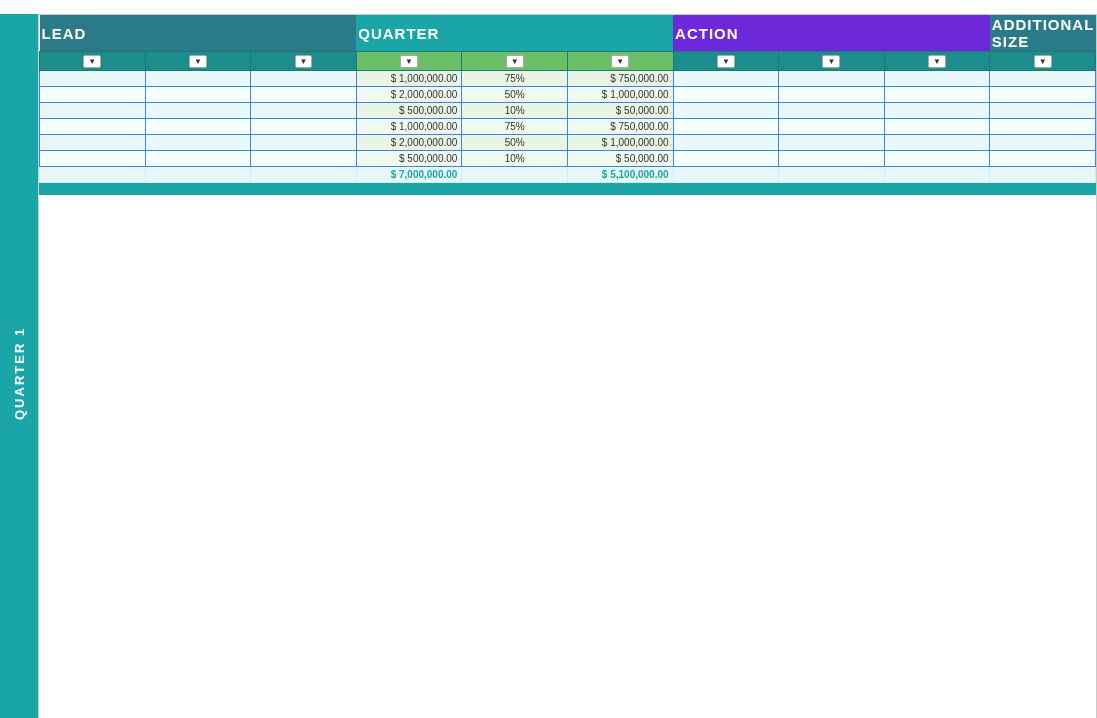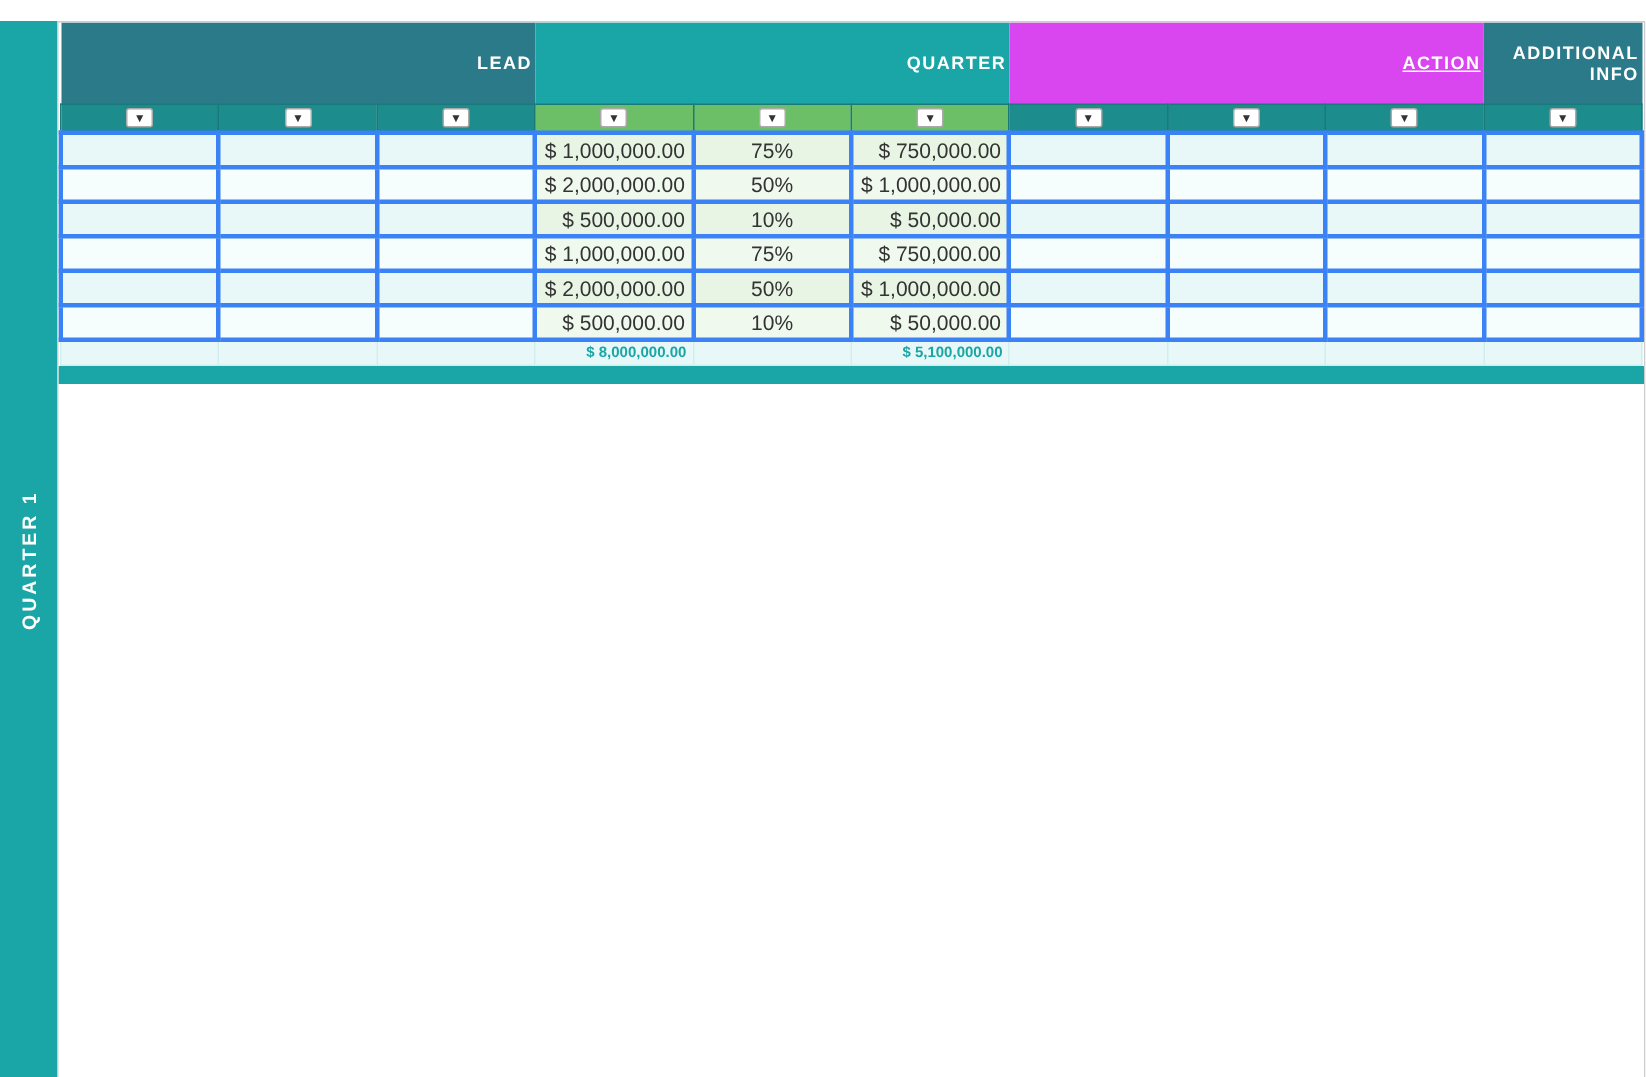--- a/index.html
+++ b/index.html
@@ -54,25 +54,25 @@
       border: 1px solid #ccc;
     }
 
     table {
       width: 100%;
       border-collapse: collapse;
       table-layout: fixed;
     }
 
     .section-header-row th {
-      text-align: right;
-      font-weight: bold;
-      font-size: 12px;
+      text-align: left;
+      font-weight: bold;
+      font-size: 15px;
       letter-spacing: 1px;
-      padding: 13px 2px;
+      padding: 1px 2px;
       color: #fff;
     }
 
     .col-header-row th {
       background: #1c8c8c;
       color: #fff;
       text-align: center;
       font-weight: bold;
       font-size: 9px;
       padding: 4px 2px;
@@ -102,23 +102,23 @@
       background: #fff;
       border: 1px solid #aaa;
       border-radius: 2px;
       font-size: 8px;
       padding: 1px 4px;
       cursor: pointer;
       color: #333;
     }
 
     .data-row td {
-      border: 3px solid #3b82f6;
+      border: 1px solid #3b82f6;
       padding: 2px 4px;
-      font-size: 14px;
+      font-size: 10px;
       color: #333;
     }
 
     .data-row:nth-child(odd) td { background: #e8f8f8; }
     .data-row:nth-child(even) td { background: #f5fdfd; }
 
     .data-row td.light-green { background: #e8f5e5; }
     .data-row:nth-child(even) td.light-green { background: #f0f9ee; }
 
     .total-row td {
@@ -159,22 +159,22 @@
     <div class="quarter-block">
       <div class="quarter-label-col q1-color">
         <div class="quarter-label">QUARTER 1</div>
       </div>
       <div class="table-container">
         <table>
           <thead>
             <tr class="section-header-row">
               <th colspan="3" style="background: rgb(43, 122, 138);">LEAD</th>
               <th colspan="3" style="background: rgb(26, 166, 166);">QUARTER</th>
-              <th colspan="3" style="background: #d946ef; text-decoration: underline;">ACTION</th>
-              <th colspan="1" style="background: rgb(43, 122, 138);">ADDITIONAL INFO</th>
+              <th colspan="3" style="background: #6d28d9;">ACTION</th>
+              <th colspan="1" style="background: rgb(43, 122, 138);">ADDITIONAL SIZE</th>
             </tr>
             <tr class="filter-row">
               <td class="col-company"><button class="filter-btn">▼</button></td>
               <td class="col-contact"><button class="filter-btn">▼</button></td>
               <td class="col-salesrep"><button class="filter-btn">▼</button></td>
               <td class="col-sizedeal green-col"><button class="filter-btn">▼</button></td>
               <td class="col-prob green-col"><button class="filter-btn">▼</button></td>
               <td class="col-weighted green-col"><button class="filter-btn">▼</button></td>
               <td class="col-dealstatus"><button class="filter-btn">▼</button></td>
               <td class="col-projclose"><button class="filter-btn">▼</button></td>
@@ -252,21 +252,21 @@
               <td class="col-weighted currency light-green">$ 50,000.00</td>
               <td class="col-dealstatus"></td>
               <td class="col-projclose"></td>
               <td class="col-nextaction"></td>
               <td class="col-notes"></td>
             </tr>
             <tr class="total-row">
               <td></td>
               <td></td>
               <td></td>
-              <td class="currency">$ 8,000,000.00</td>
+              <td class="currency">$ 7,000,000.00</td>
               <td></td>
               <td class="currency">$ 5,100,000.00</td>
               <td></td>
               <td></td>
               <td></td>
               <td></td>
             </tr>
           </tbody>
         </table>
         <div class="bottom-bar "></div>

